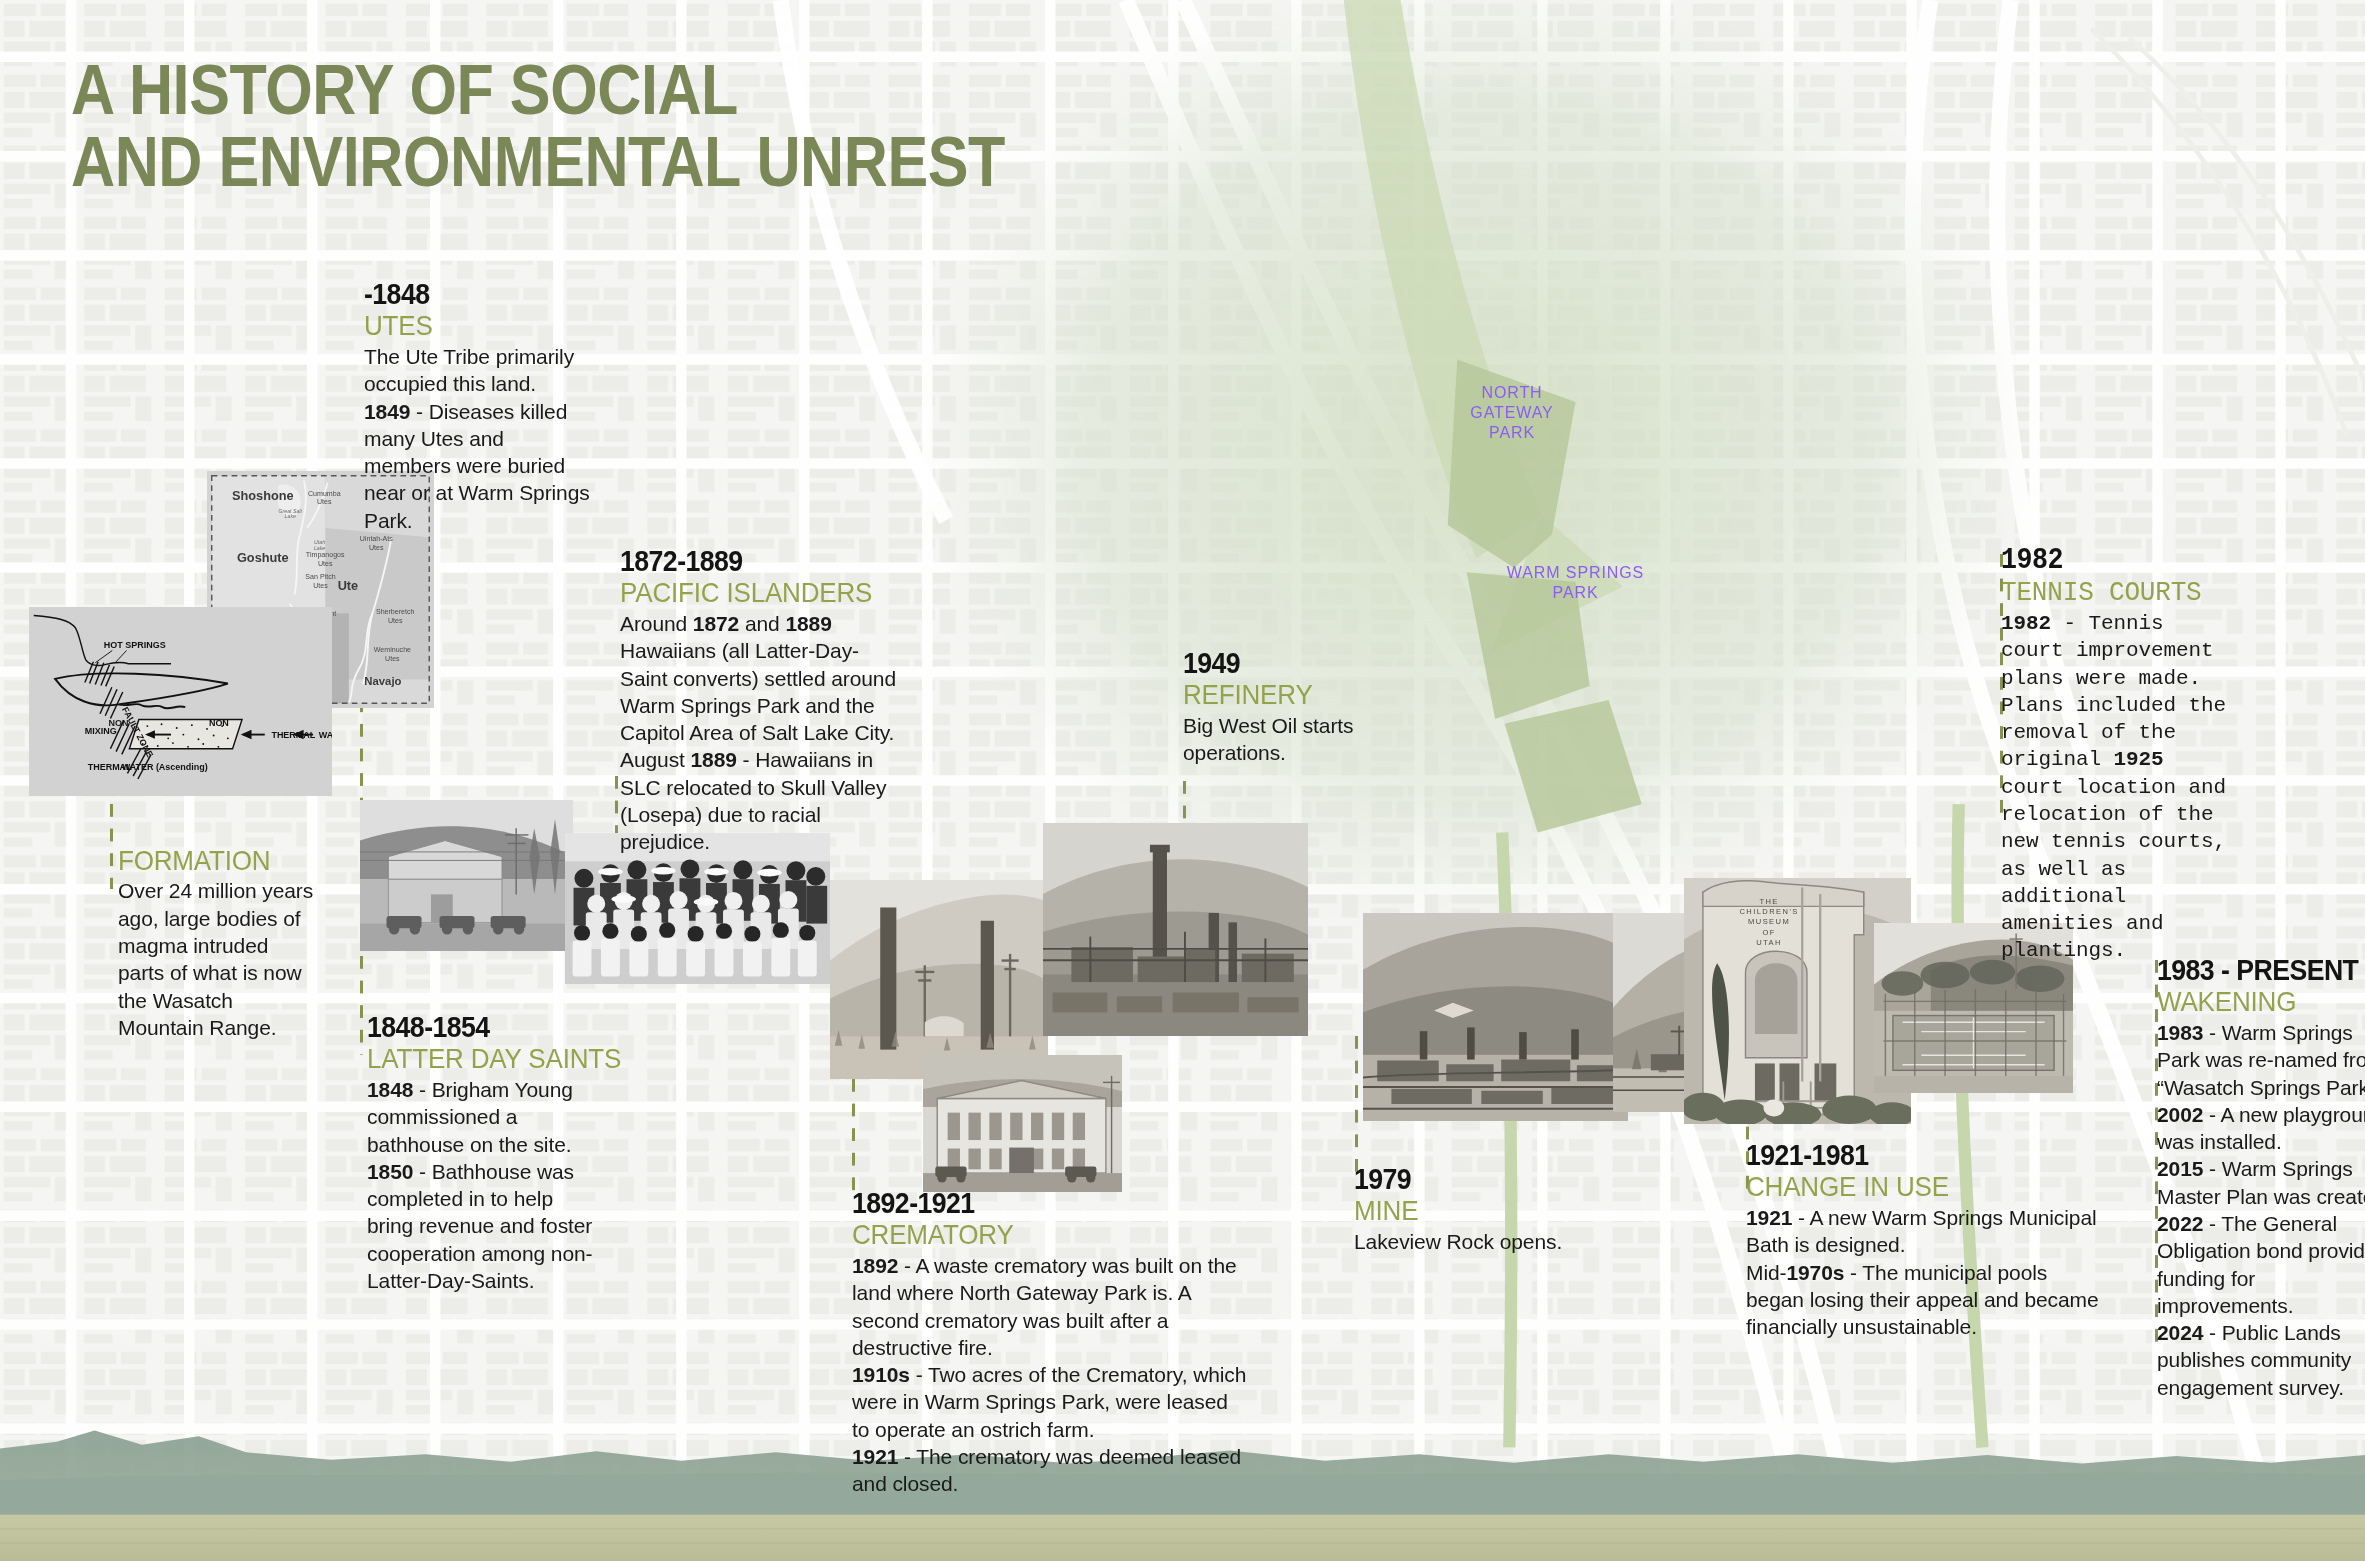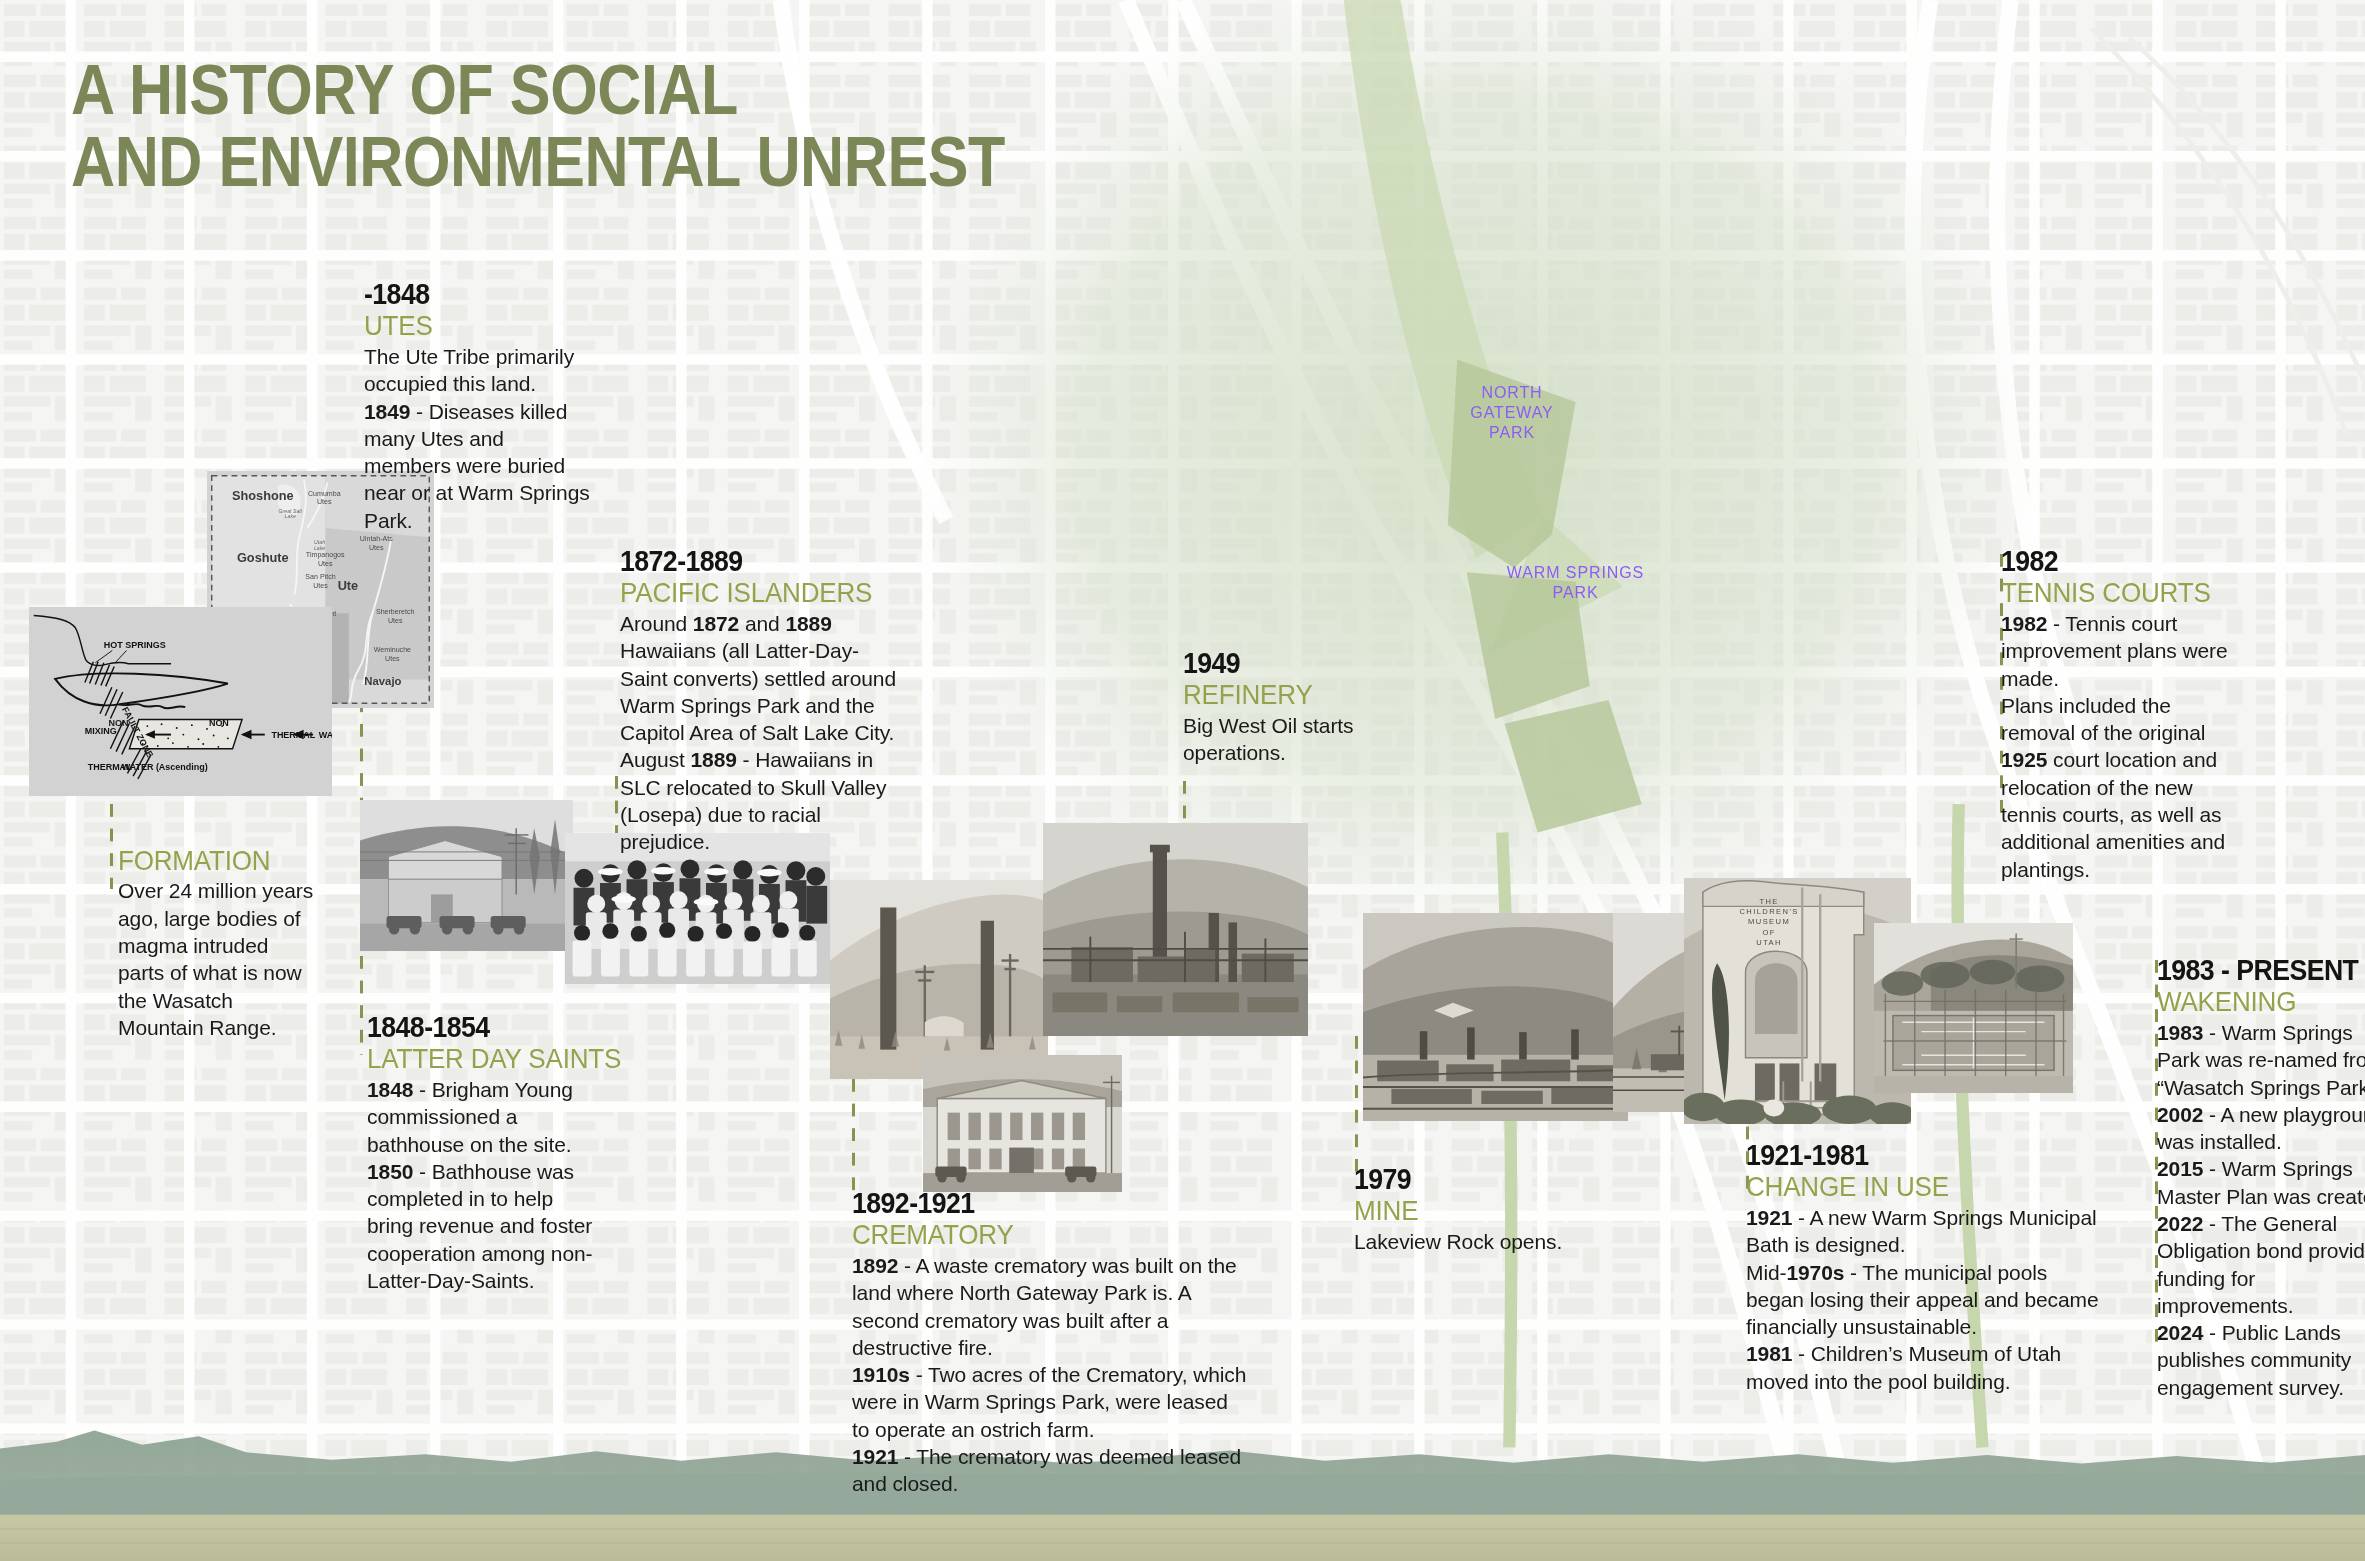--- a/index.html
+++ b/index.html
@@ -753,25 +753,24 @@
       <p><span>Lakeview Rock opens.</span></p>
     </div>
 </div>
 
 <div class="block" style="left:1746px; top:1140px; width:360px;">
   <div class="yr">1921-1981</div>
   <div class="cat">CHANGE IN USE</div>
   <div class="body-txt">
       <p><b>1921</b><span> - A new Warm Springs Municipal Bath is designed.</span></p>
       <p><span>Mid-</span><b>1970s</b><span> - The municipal pools began losing their appeal and became financially unsustainable.</span></p>
-      <p><b>1981</b><span> - Children’s Museum of Utah moved into the pool building.</span></p>
-    </div>
-</div>
-
-<div class="block" style="left:2001px; top:546px; width:227px;">
+    </div>
+</div>
+
+<div class="block" style="left:2001px; top:546px; width:227px;font-family:Liberation Mono, monospace;">
   <div class="yr">1982</div>
   <div class="cat">TENNIS COURTS</div>
   <div class="body-txt">
       <p><b>1982</b><span> - Tennis court improvement plans were made.</span></p>
       <p><span>Plans included the removal of the original </span><b>1925</b><span> court location and relocation of the new tennis courts, as well as additional amenities and plantings.</span></p>
     </div>
 </div>
 
 <div class="block" style="left:2157px; top:955px; width:237px;">
   <div class="yr">1983 - PRESENT</div>

